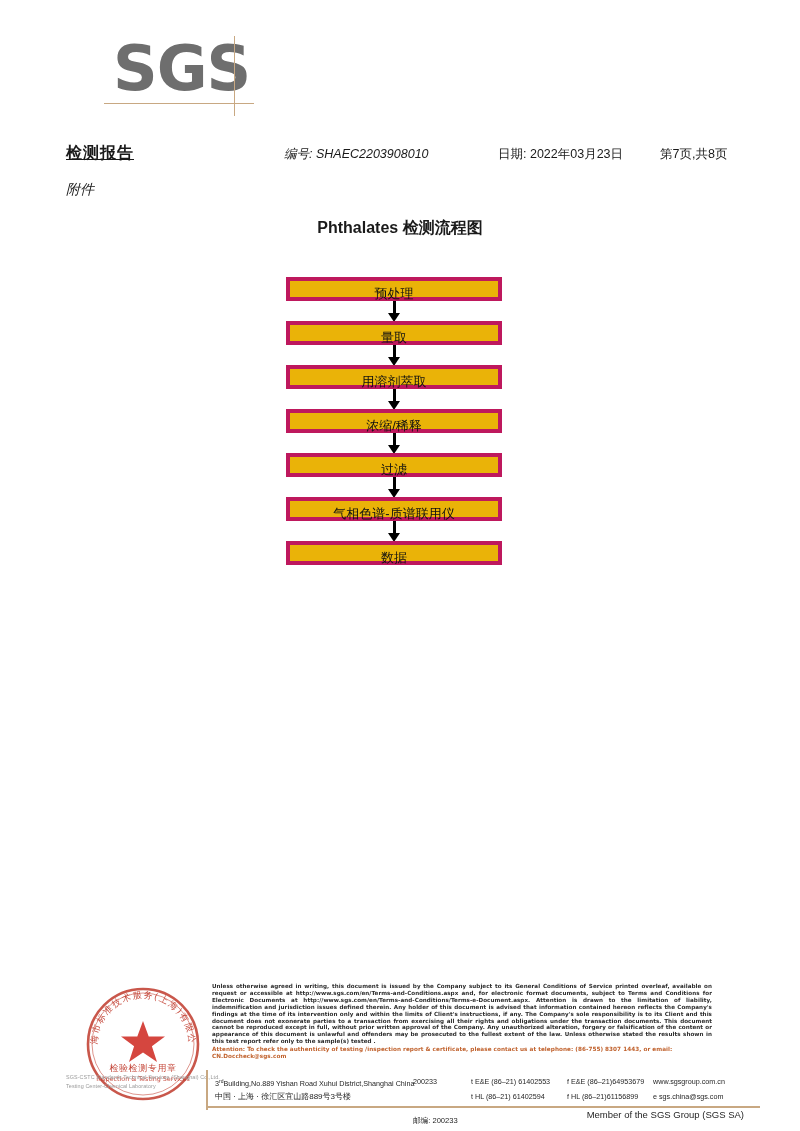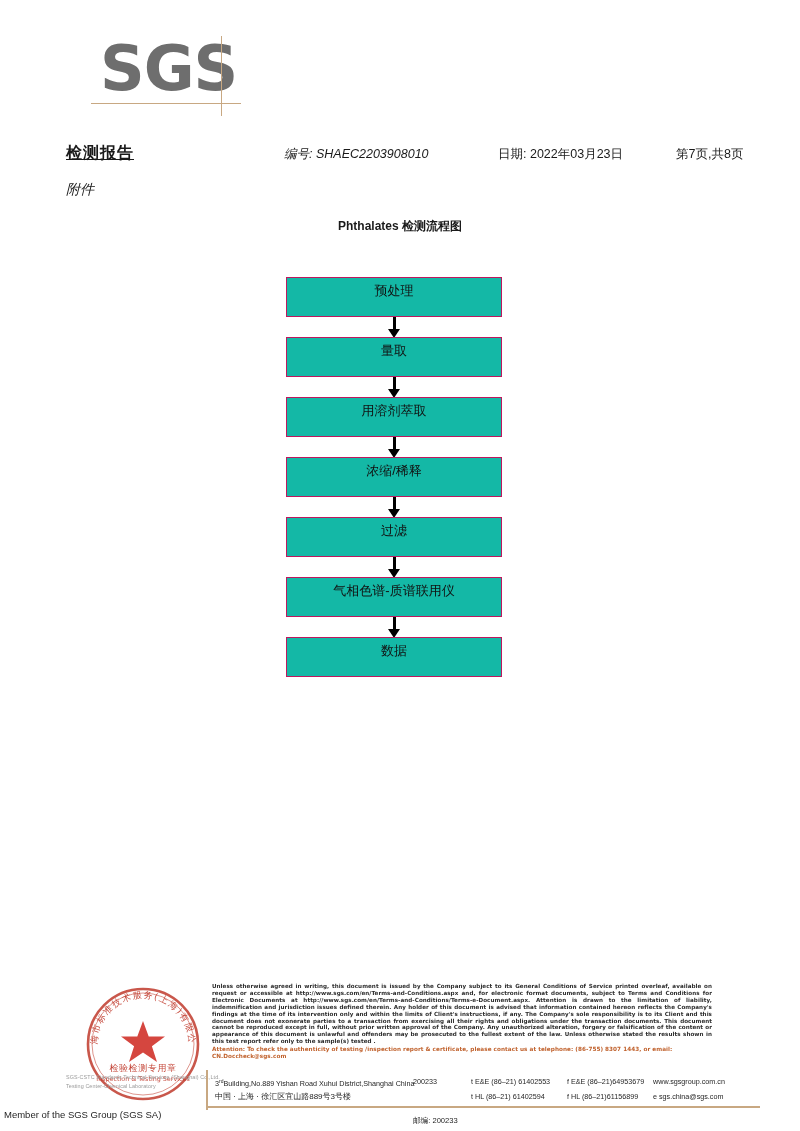--- a/index.html
+++ b/index.html
@@ -12,21 +12,21 @@
     height: 1131px;
     position: relative;
     font-family: "Liberation Sans", sans-serif;
     color: #1a1a1a;
     overflow: hidden;
   }
 
   
   .logo-block {
     position: absolute;
-    left: 100px;
+    left: 113px;
     top: 38px;
     width: 160px;
     height: 80px;
   }
   .logo-text {
     position: absolute;
     left: 0;
     top: 0;
     font-family: "DejaVu Sans", sans-serif;
     font-weight: bold;
@@ -80,53 +80,52 @@
     position: absolute;
     left: 498px;
     top: 3px;
     font-size: 12.5px;
   }
   .hdr-page {
     position: absolute;
     left: 660px;
     top: 3px;
     font-size: 12.5px;
-    margin-left: 16px;
   }
   .hdr-attach {
     position: absolute;
     left: 66px;
     top: 181px;
     font-size: 14px;
     font-style: italic;
   }
 
   
   .chart-title {
     position: absolute;
     left: 0;
     top: 218px;
     width: 800px;
     text-align: center;
-    font-size: 12px;
+    font-size: 16px;
     font-weight: bold;
   }
   .flow {
     position: absolute;
     left: 286px;
     top: 277px;
     width: 216px;
   }
   .flow-node {
     position: relative;
     width: 216px;
-    height: 40px;
-    border: 1px solid #be185d;
+    height: 24px;
+    border: 4px solid #be185d;
     box-sizing: border-box;
-    background: #14b8a6;
+    background: #eab308;
   }
   .flow-node .node-label {
     position: absolute;
     left: 0;
     top: 4px;
     width: 100%;
     text-align: center;
     font-size: 13px;
     color: #111;
   }
@@ -242,23 +241,24 @@
   .addr-line .c-zip    { position: absolute; left: 198px; }
   .addr-line .c-tel    { position: absolute; left: 256px; text-align: right; }
   .addr-line .c-fax    { position: absolute; left: 352px; }
   .addr-line .c-web    { position: absolute; left: 438px; }
   .addr-line.r2 .c-addr { font-size: 8px; }
   .addr-line.r2 .c-zip  { font-size: 7.6px; margin-top: 24px; }
   .sup { font-size: 5px; vertical-align: super; }
 
   .member {
     position: absolute;
-    left: 4px;
+    left: 16px;
     top: 1109px;
     width: 728px;
+    text-align: right;
     font-size: 9.5px;
     color: #1f1f1f;
   }
 </style>
 </head>
 <body>
 
 <div class="logo-block">
   <div class="logo-text">SGS</div>
   <div class="logo-vline"></div>

